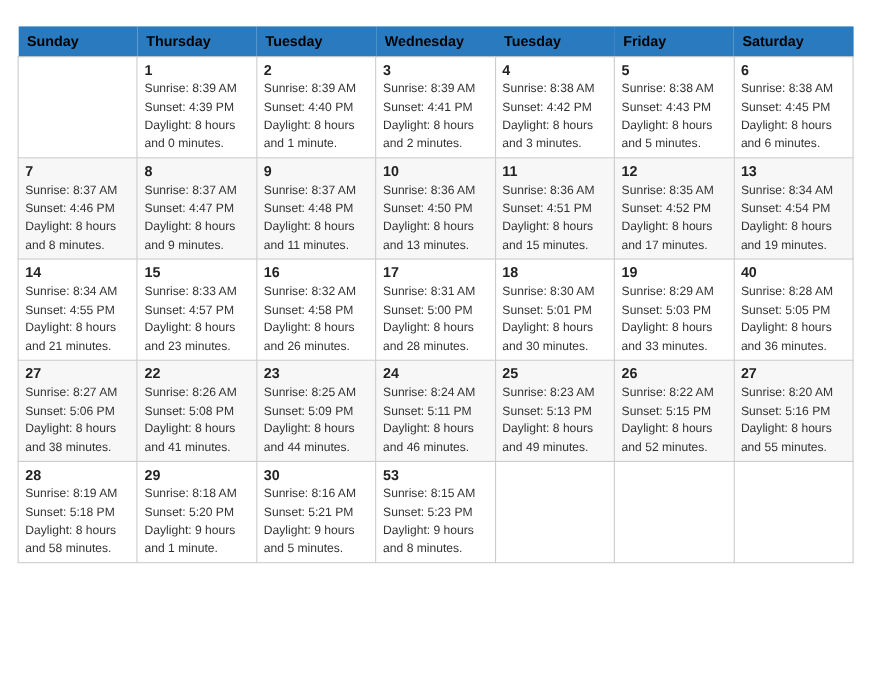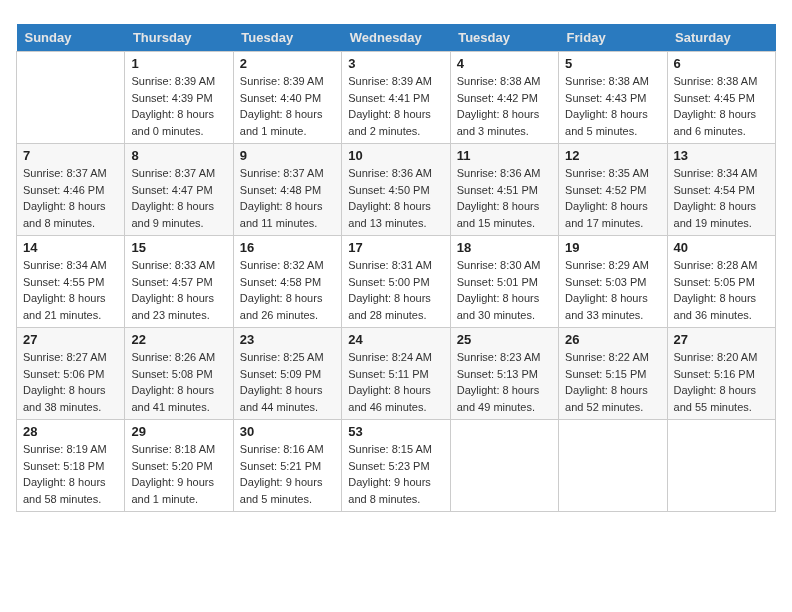--- a/index.html
+++ b/index.html
@@ -44,21 +44,21 @@
       font-size: 16px;
       color: #444;
     }
     table {
       width: 100%;
       border-collapse: collapse;
       font-size: 11px;
     }
     thead tr th {
       background: #2a7abf;
-      color: #e5e5e5;
+      color: #000000;
       padding: 6px 8px;
       text-align: left;
       font-weight: bold;
       font-size: 13px;
     }
     tbody tr td {
       border: 1px solid #ccc;
       padding: 4px 6px;
       vertical-align: top;
       width: calc(100% / 7);

